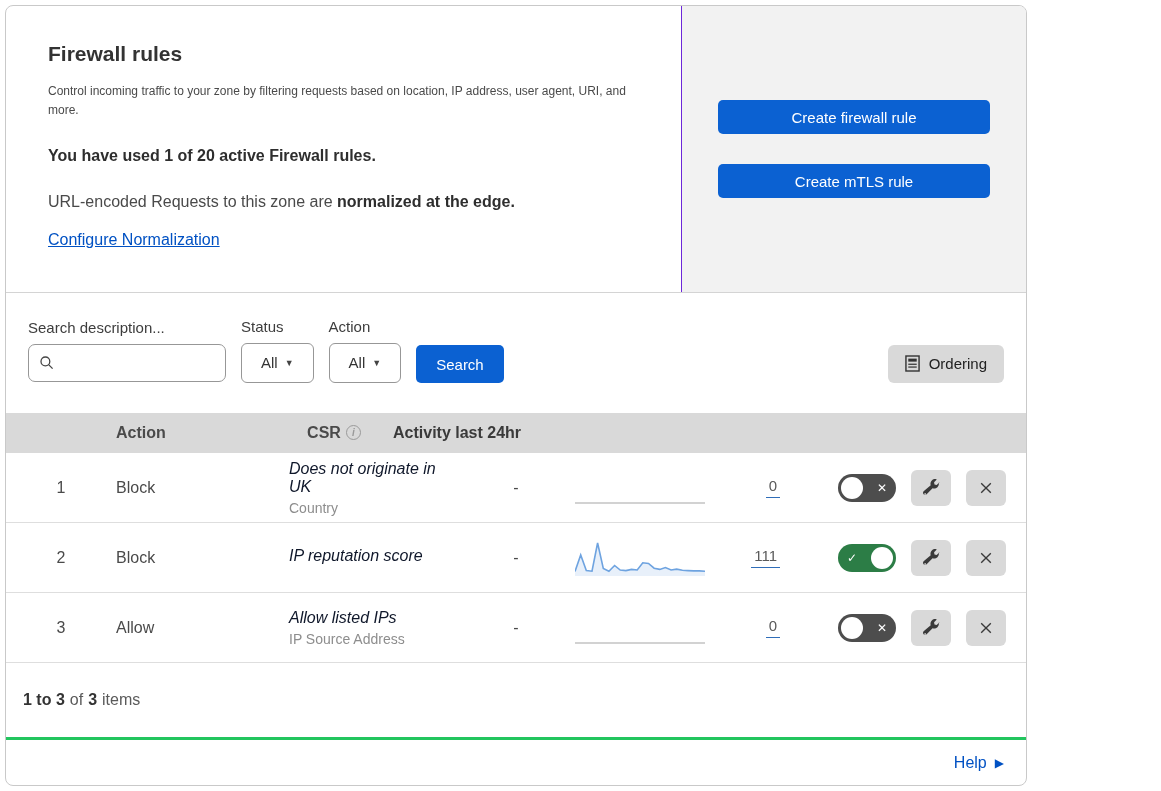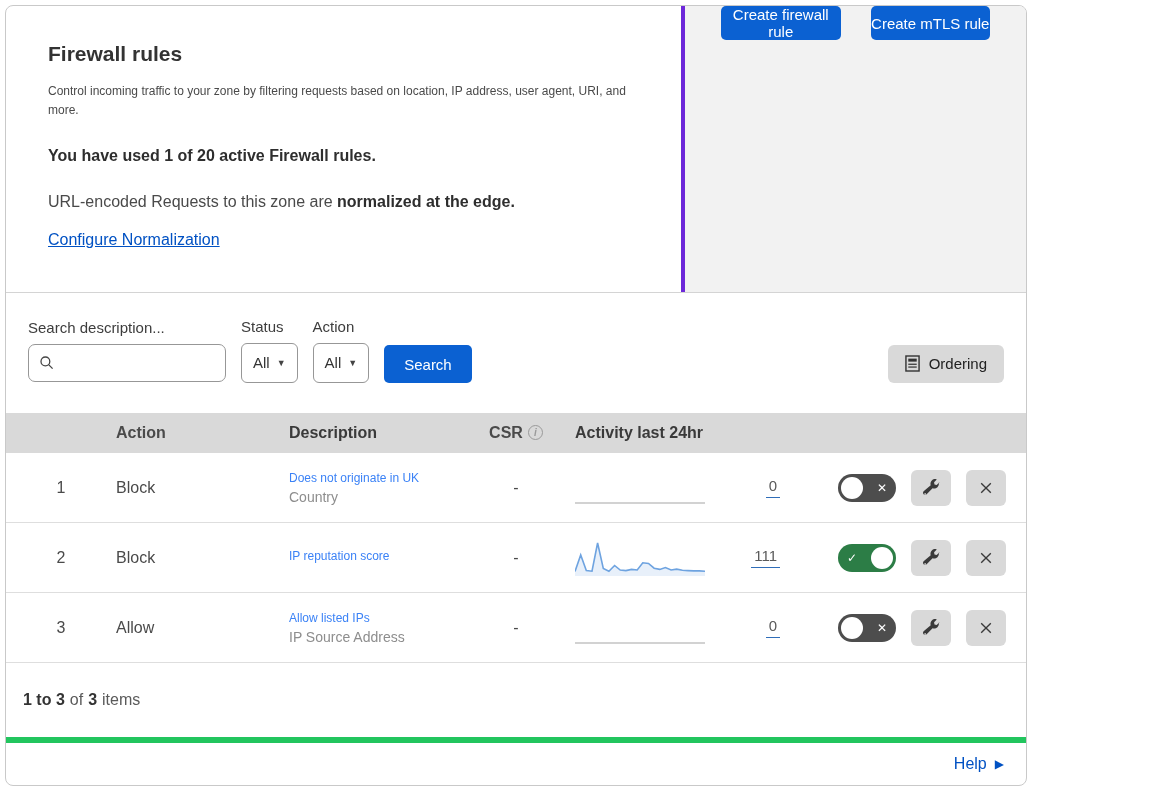--- a/index.html
+++ b/index.html
@@ -10,49 +10,49 @@
 
   
   .header-section { display:flex; border-bottom:1px solid #d4d4d4; min-height: 287px; }
   .header-left { flex:1; padding: 36px 40px 30px 42px; }
   .page-title { font-size: 21px; font-weight: 600; color:#333; margin-bottom: 16px; }
   .page-desc { font-size: 12px; color:#4a4a4a; line-height: 1.62; max-width: 745px; margin-bottom: 26px; }
   .usage-line { font-size: 16px; font-weight: 700; color:#2e2e2e; margin-bottom: 28px; }
   .norm-line { font-size: 16px; color:#4a4a4a; margin-bottom: 20px; }
   .norm-line strong { color:#2e2e2e; }
   .text-link { color:#0051c3; text-decoration: underline; font-size: 16px; cursor:pointer; }
-  .header-right { width: 345px; background:#f2f2f2; border-left:4px solid #6d28d9;
-                  display:flex; flex-direction:row; justify-content:center; gap:30px; padding: 0 36px; }
+  .header-right { width: 345px; background:#f2f2f2; border-left:1px solid #6d28d9;
+                  display:flex; flex-direction:column; justify-content:center; gap:30px; padding: 0 36px; }
   .btn-primary { display:block; width:100%; background:#0b61d2; color:#fff; border:none; border-radius:5px;
                  height: 34px; font-size: 15px; font-family: inherit; cursor:pointer; }
 
   
   .filter-section { display:flex; align-items:center; padding: 24px 22px 30px 22px; gap: 15px; }
   .filter-group label { display:block; font-size: 15px; color:#3d3d3d; margin-bottom: 8px; }
   .search-box { width: 198px; height: 38px; border: 1px solid #979797; border-radius: 7px;
                 display:flex; align-items:center; padding: 0 10px; background:#fff; }
   .search-box input { border:none; outline:none; flex:1; font-size: 14px; font-family: inherit; margin-left: 7px; min-width: 0; }
   .dropdown { height: 40px; border: 1px solid #979797; border-radius: 6px; background:#fff;
-              display:flex; align-items:center; padding: 0 11px; gap: 7px; font-size: 15px; color:#333; cursor:pointer; }
+              display:flex; align-items:center; padding: 0 19px; gap: 7px; font-size: 15px; color:#333; cursor:pointer; }
   .caret { font-size: 9px; color:#444; }
   .btn-search { background:#0b61d2; color:#fff; border:none; border-radius:5px; height: 38px; padding: 0 20px;
                 font-size: 15px; font-family: inherit; margin-top: 28px; cursor:pointer; }
   .push-right { margin-left: auto; }
   .btn-ordering { margin-top: 27px; background:#d9d9d9; border:none; border-radius: 6px; height: 38px;
                   padding: 0 17px; display:flex; align-items:center; gap: 9px; font-size: 15px; color:#222;
                   font-family: inherit; cursor:pointer; }
 
   
   .table-header { display:flex; align-items:center; background:#d9d9d9; height: 40px;
                   font-size: 16px; font-weight: 600; color:#3a3a3a; }
   .rule-row { display:flex; align-items:center; min-height: 70px; border-bottom: 1px solid #dedede; }
   .col-num     { width: 110px; text-align:center; font-size: 16px; color:#4a4a4a; }
   .col-action  { width: 173px; font-size: 16px; color:#4a4a4a; }
   .col-desc    { flex: 1; padding-right: 10px; }
-  .desc-title  { font-size: 12px; color:#3b82f6; margin-bottom: 4px; }
+  .desc-title  { font-size: 16px; color:#0f172a; margin-bottom: 4px; font-style: italic; }
   .desc-sub    { font-size: 14px; color:#8d8d8d; }
   .col-csr     { width: 90px; text-align:center; font-size: 16px; color:#4a4a4a; }
   .info-badge  { display:inline-block; width: 15px; height: 15px; border: 1px solid #9a9a9a; border-radius: 50%;
                  font-size: 10px; line-height: 13px; color:#9a9a9a; text-align:center; font-style: italic;
                  vertical-align: 2px; margin-left: 5px; font-weight: 600; cursor: default; }
   .col-activity{ width: 225px; display:flex; align-items:center; padding-left: 14px; }
   .spark { width: 130px; height: 36px; }
   .spark .spark-line { fill:none; stroke:#6ea3e0; stroke-width: 1.6; }
   .spark .spark-fill { fill: rgba(110,163,224,0.16); stroke:none; }
   .spark.flat .spark-line { stroke:#c3c3c3; }
@@ -73,21 +73,21 @@
   .toggle .t-x     { right: 9px; display:none; }
   .toggle.on  .t-check { display:block; }
   .toggle.off .t-x     { display:block; }
 
   .icon-btn { width: 40px; height: 36px; border-radius: 6px; background:#d9d9d9; border:none;
               display:flex; align-items:center; justify-content:center; cursor:pointer; }
 
   
   .pagination { height: 74px; display:flex; align-items:center; padding: 0 17px; font-size: 16px; color:#5a5a5a; gap: 5px; }
   .pagination b { color:#333; }
-  .help-bar { height: 48px; border-top: 6px solid #22c55e; display:flex; align-items:center;
+  .help-bar { height: 48px; border-top: 3px solid #22c55e; display:flex; align-items:center;
               justify-content:flex-end; padding: 0 22px; }
   .help-link { color:#0051c3; font-size: 16px; display:flex; align-items:center; gap: 8px; cursor:pointer; }
   .help-arrow { font-size: 12px; line-height: 1; }
 </style>
 </head>
 <body>
 
 <div class="page">
   <div class="card">
 
@@ -141,21 +141,20 @@
           <line x1="3.5" y1="9.8" x2="12.5" y2="9.8" stroke="#333" stroke-width="1.3"></line>
           <line x1="3.5" y1="12.8" x2="12.5" y2="12.8" stroke="#333" stroke-width="1.3"></line>
         </svg>
         <span>Ordering</span>
       </button>
     </div>
 
     <div class="table-header">
       <div class="col-num"></div>
       <div class="col-action">Action</div>
-      <div class="col-desc">Description</div>
       <div class="col-csr">
         <span>CSR</span><span class="info-badge">i</span>
       </div>
       <div class="col-activity">Activity last 24hr</div>
       <div class="col-controls"></div>
     </div>
 
     <div class="rule-row">
       <div class="col-num">1</div>
       <div class="col-action">Block</div>

